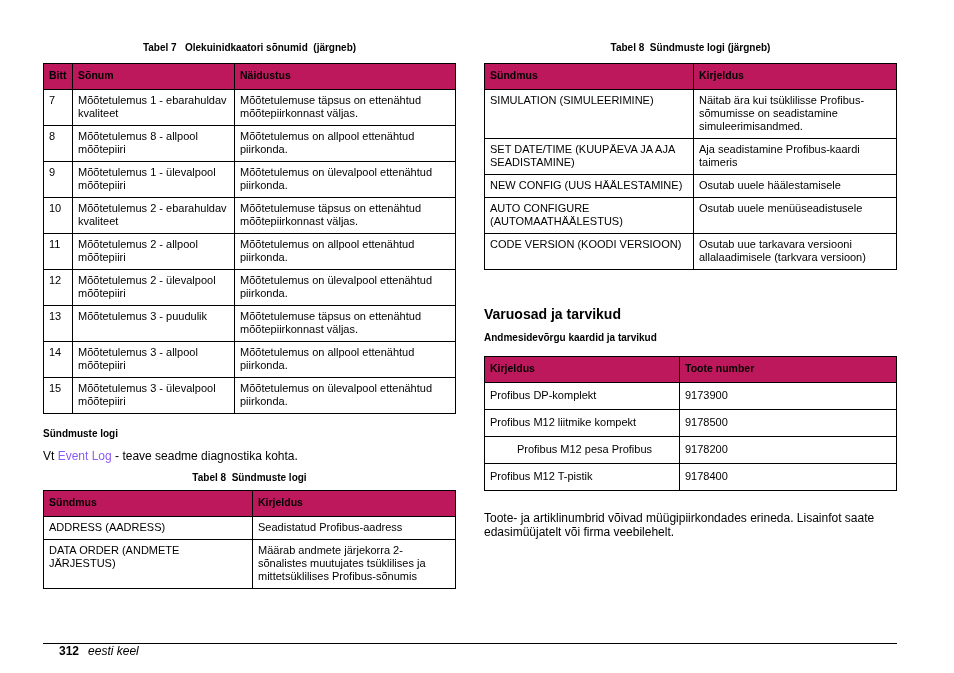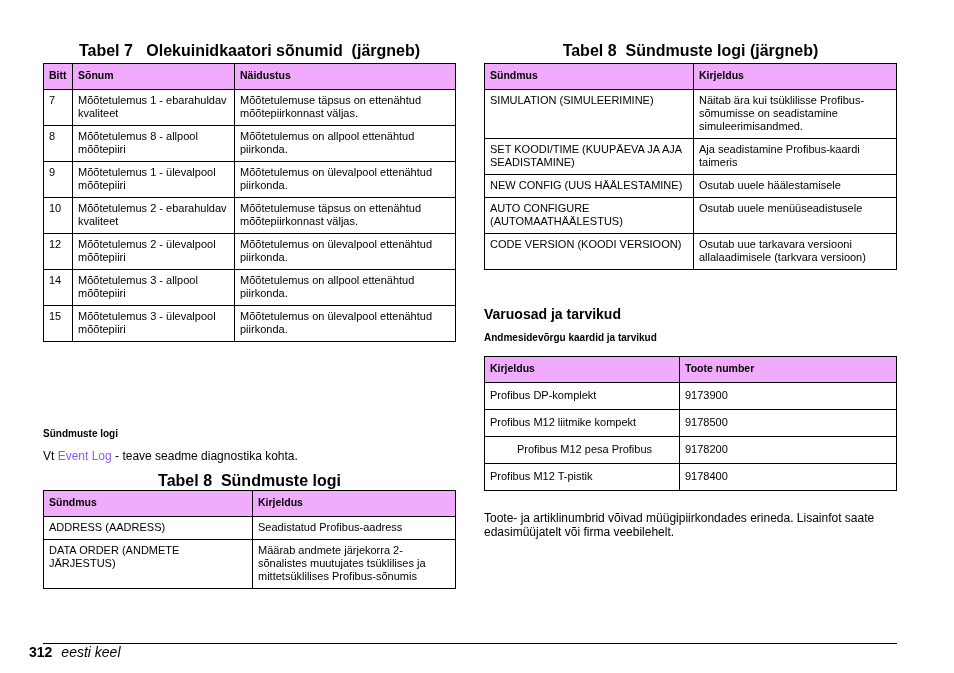--- a/index.html
+++ b/index.html
@@ -1,27 +1,27 @@
 <!DOCTYPE html>
 <html><head>
 <meta charset="utf-8">
 <style>
   html, body { margin:0; padding:0; background:#ffffff; }
   body { width:954px; height:673px; position:relative; overflow:hidden;
          font-family:"Liberation Sans", sans-serif; color:#000; }
-  .caption { position:absolute; font-weight:bold; font-size:16px; text-align:center; }
+  .caption { position:absolute; font-weight:bold; font-size:10px; text-align:center; }
   table { position:absolute; border-collapse:collapse; font-size:11px; line-height:13px; }
   table td, table th { border:1px solid #000; padding:4px 5px 5px 5px; vertical-align:top; text-align:left; }
-  table th { background:#f0abfc; font-weight:bold; font-size:10.5px; padding:5px 5px 7px 5px; }
+  table th { background:#be185d; font-weight:bold; font-size:10.5px; padding:5px 5px 7px 5px; }
   .h3 { position:absolute; font-weight:bold; font-size:10px; }
   .h2 { position:absolute; font-weight:bold; font-size:14px; }
   .para { position:absolute; font-size:12px; line-height:14px; }
   .link { color:#8b5cf6; }
   .footer-rule { position:absolute; left:43px; top:643px; width:854px; height:0; border-top:1px solid #000; }
-  .footer { position:absolute; left:29px; top:644px; font-size:14px; }
+  .footer { position:absolute; left:59px; top:644px; font-size:12px; }
   .footer .pg { font-weight:bold; margin-right:9px; }
   .footer .lang { font-style:italic; }
 </style>
 </head>
 <body>
 
 <div class="caption" style="left:43px; top:42px; width:413px; white-space:pre;">Tabel 7   Olekuinidkaatori sõnumid  (järgneb)</div>
 
 <table style="left:43px; top:63px; width:413px;">
   <colgroup>
@@ -49,23 +49,33 @@
         <td>9</td>
         <td>Mõõtetulemus 1 - ülevalpool mõõtepiiri</td>
         <td>Mõõtetulemus on ülevalpool ettenähtud piirkonda.</td>
       </tr>
   <tr>
         <td>10</td>
         <td>Mõõtetulemus 2 - ebarahuldav kvaliteet</td>
         <td>Mõõtetulemuse täpsus on ettenähtud mõõtepiirkonnast väljas.</td>
       </tr>
   <tr>
+        <td>11</td>
+        <td>Mõõtetulemus 2 - allpool mõõtepiiri</td>
+        <td>Mõõtetulemus on allpool ettenähtud piirkonda.</td>
+      </tr>
+  <tr>
         <td>12</td>
         <td>Mõõtetulemus 2 - ülevalpool mõõtepiiri</td>
         <td>Mõõtetulemus on ülevalpool ettenähtud piirkonda.</td>
+      </tr>
+  <tr>
+        <td>13</td>
+        <td>Mõõtetulemus 3 - puudulik</td>
+        <td>Mõõtetulemuse täpsus on ettenähtud mõõtepiirkonnast väljas.</td>
       </tr>
   <tr>
         <td>14</td>
         <td>Mõõtetulemus 3 - allpool mõõtepiiri</td>
         <td>Mõõtetulemus on allpool ettenähtud piirkonda.</td>
       </tr>
   <tr>
         <td>15</td>
         <td>Mõõtetulemus 3 - ülevalpool mõõtepiiri</td>
         <td>Mõõtetulemus on ülevalpool ettenähtud piirkonda.</td>
@@ -112,21 +122,21 @@
   <tbody>
       <tr>
     <th>Sündmus</th>
     <th>Kirjeldus</th>
   </tr>
   <tr>
         <td>SIMULATION (SIMULEERIMINE)</td>
         <td>Näitab ära kui tsüklilisse Profibus-sõmumisse on seadistamine simuleerimisandmed.</td>
       </tr>
   <tr>
-        <td>SET KOODI/TIME (KUUPÄEVA JA AJA SEADISTAMINE)</td>
+        <td>SET DATE/TIME (KUUPÄEVA JA AJA SEADISTAMINE)</td>
         <td>Aja seadistamine Profibus-kaardi taimeris</td>
       </tr>
   <tr>
         <td>NEW CONFIG (UUS HÄÄLESTAMINE)</td>
         <td>Osutab uuele häälestamisele</td>
       </tr>
   <tr>
         <td>AUTO CONFIGURE (AUTOMAATHÄÄLESTUS)</td>
         <td>Osutab uuele menüüseadistusele</td>
       </tr>

